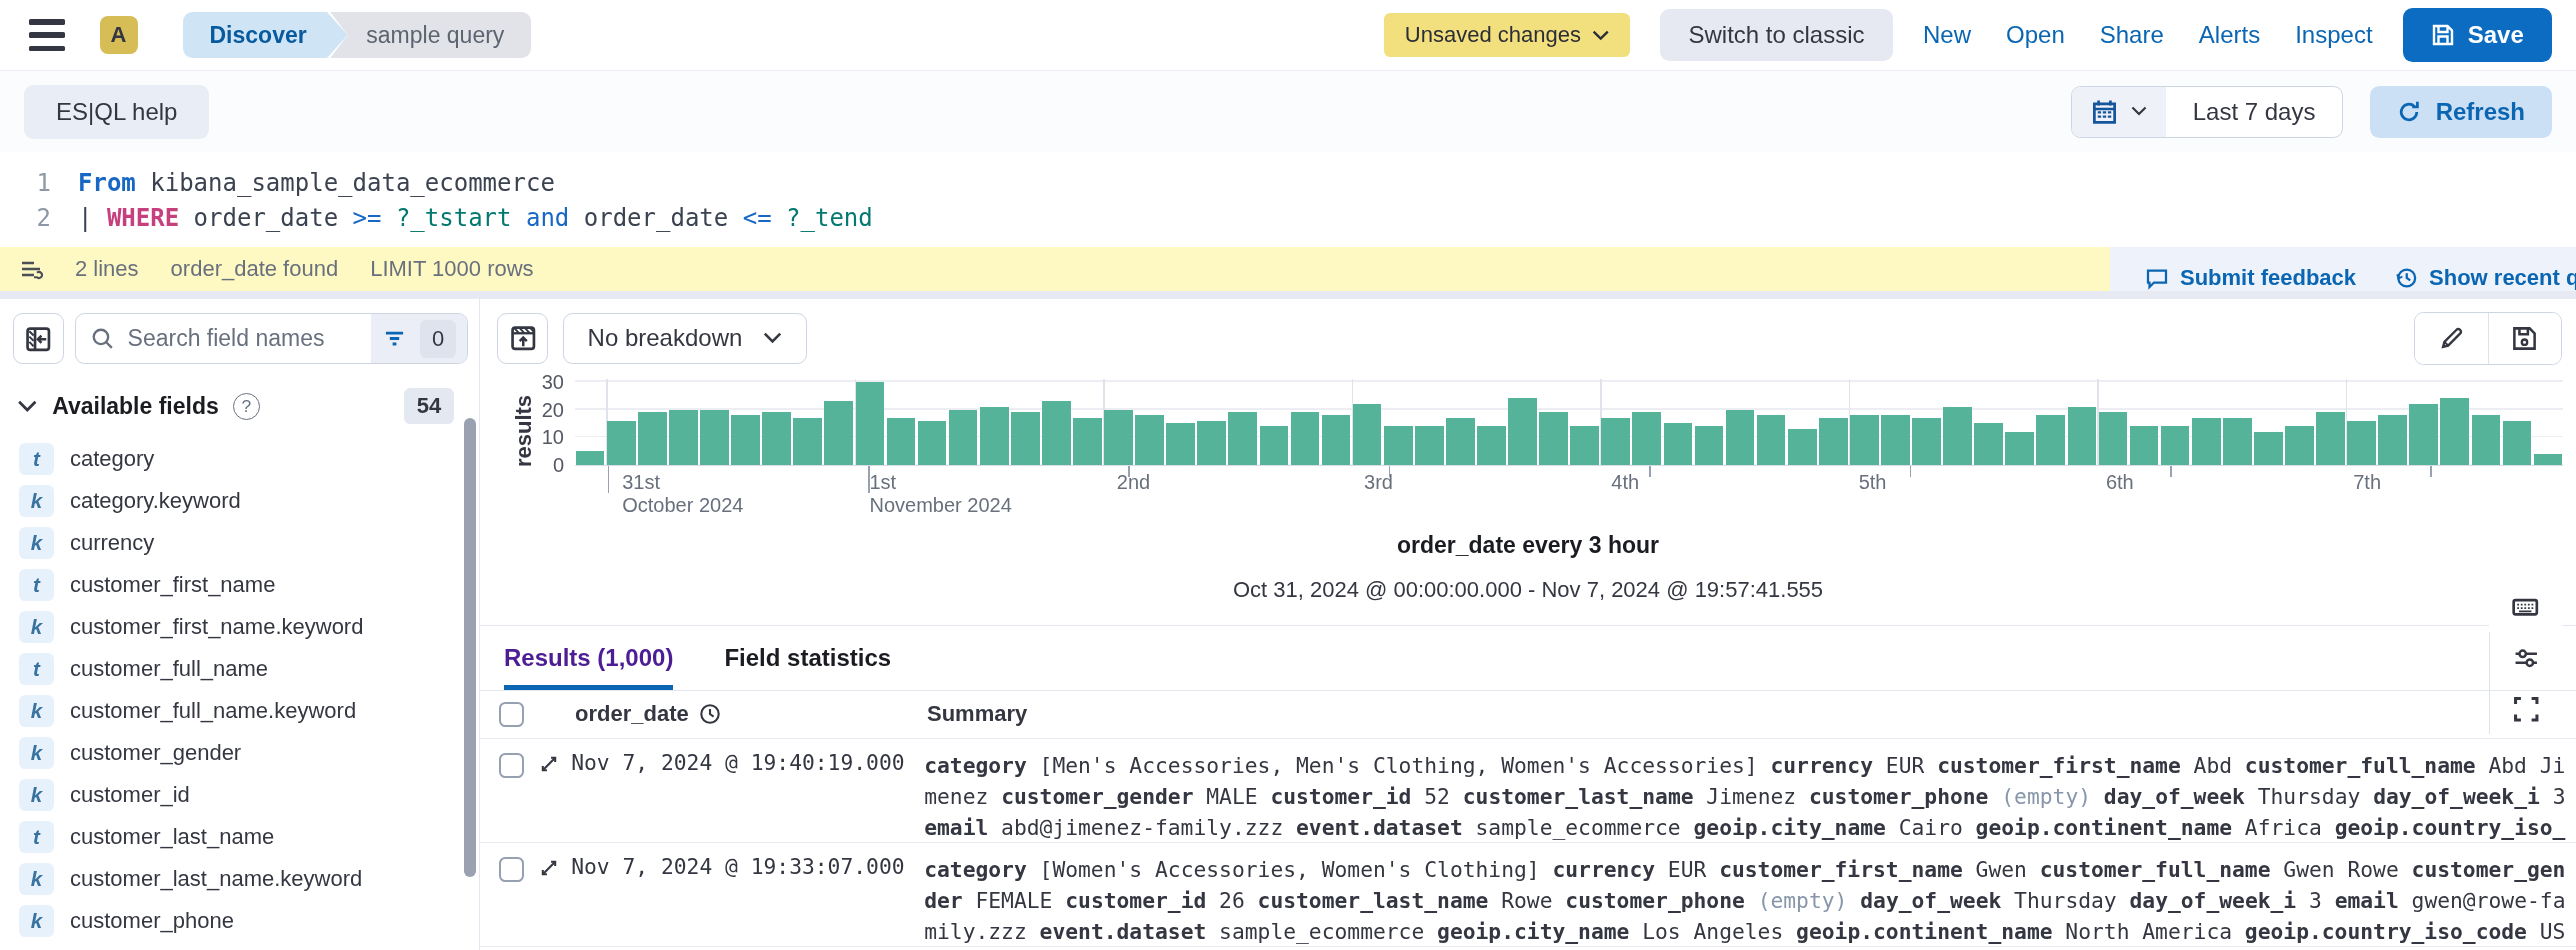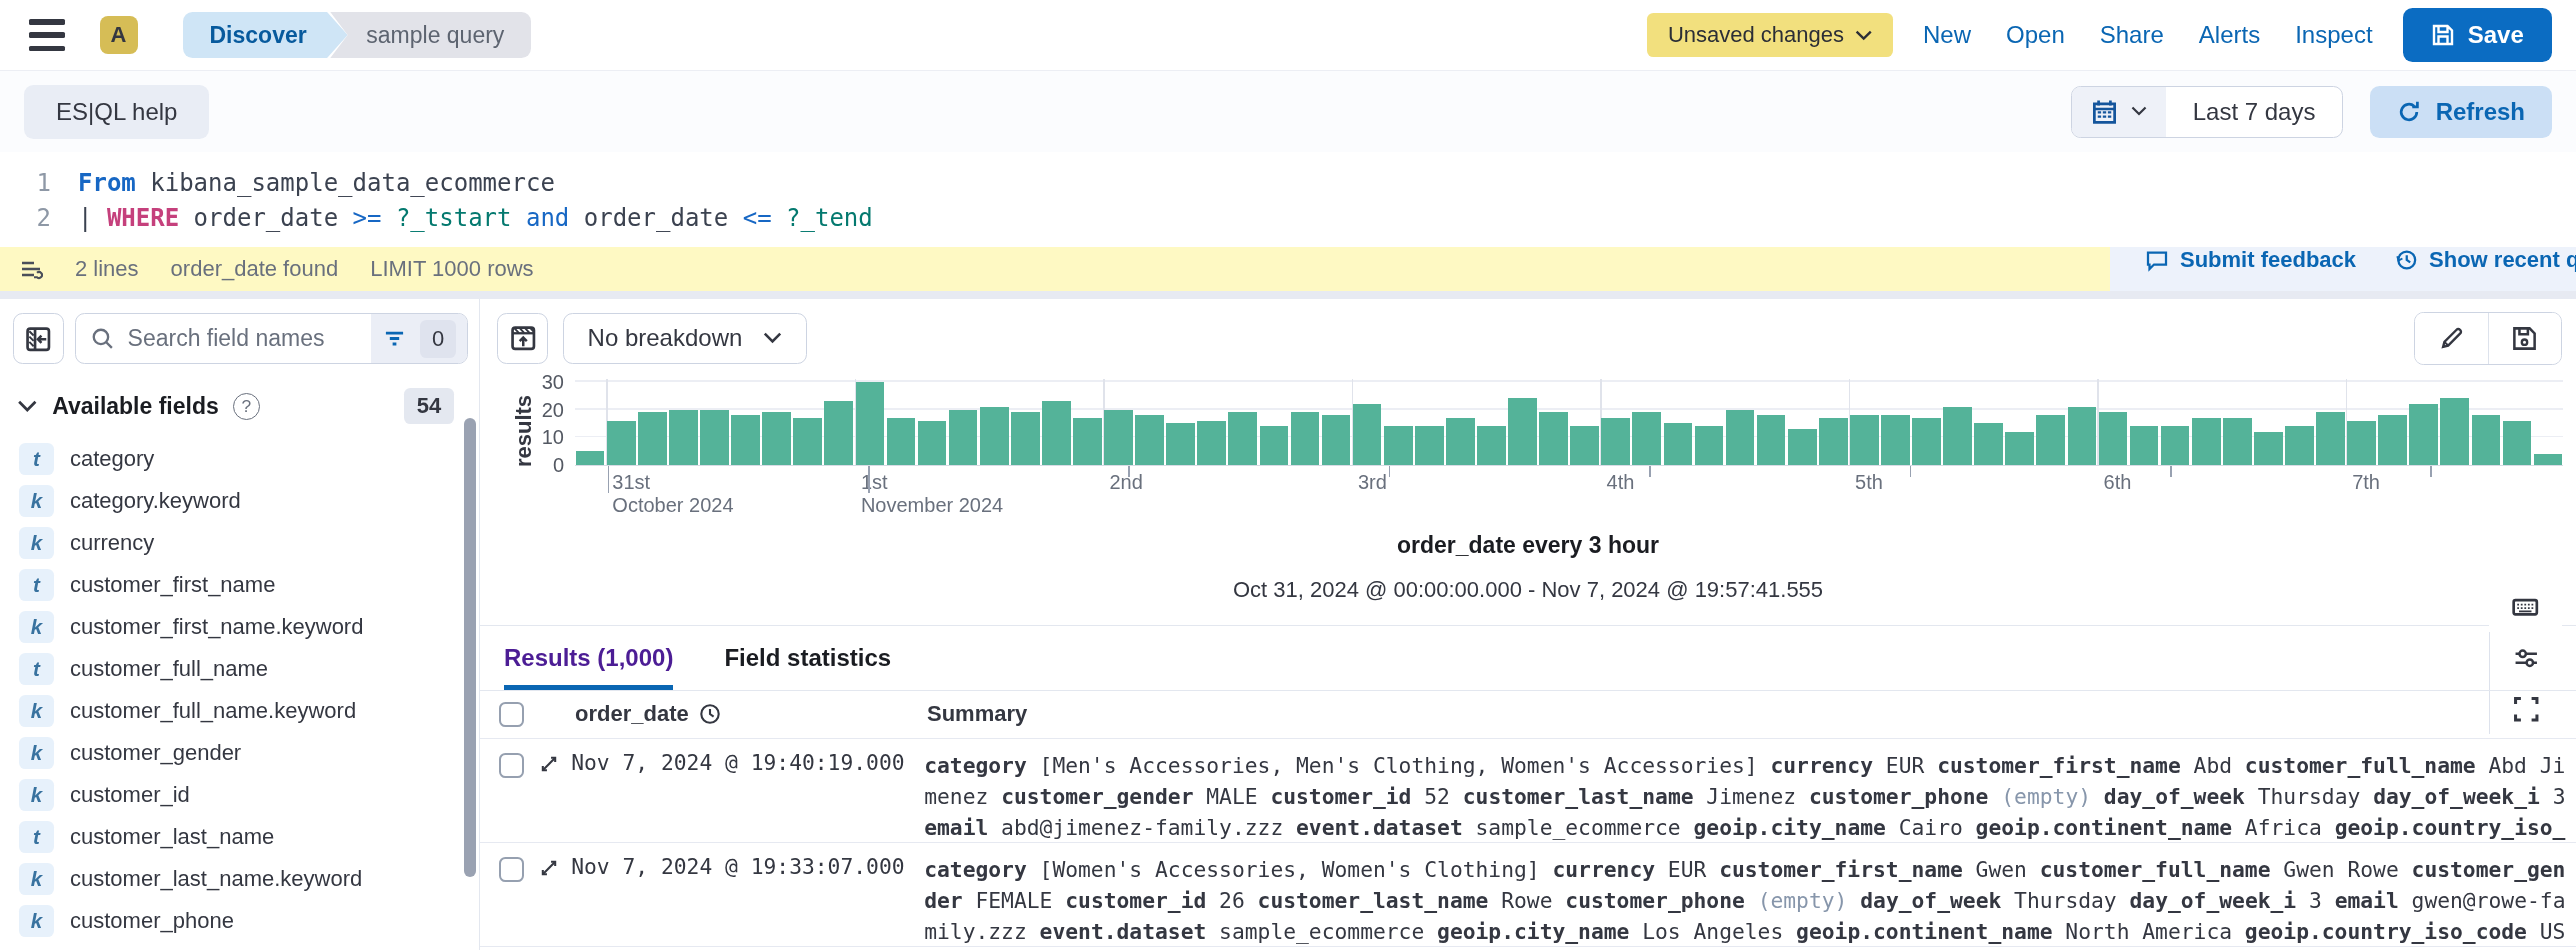--- a/index.html
+++ b/index.html
@@ -46,21 +46,21 @@
   .ed-line .code { margin-left:27px; font-family:"DejaVu Sans Mono","Liberation Mono",monospace; white-space:pre; color:#3b4250; }
   .tok-kw { color:#1767c4; font-weight:700; }
   .tok-where { color:#c5407c; font-weight:700; }
   .tok-op { color:#1767c4; }
   .tok-param { color:#04796f; }
   .tok-plain { color:#3b4250; }
 
   
   .edfooter { height:52px; display:flex; align-items:center; background:#fef9c3; border-bottom:8px solid #e7eaf2; }
   .edfooter-left { display:flex; align-items:center; gap:32px; padding-left:19px; color:#69707d; font-size:22px; }
-  .edfooter-right { margin-left:auto; background:#edf2fb; height:100%; display:flex; align-items:flex-start; gap:38px;
+  .edfooter-right { margin-left:auto; background:#edf2fb; height:100%; display:flex; align-items:flex-end; gap:38px;
     padding:0 16px 0 35px; width:466px; overflow:hidden; }
   .flink { color:#0a66b3; font-size:22px; font-weight:600; display:flex; align-items:center; gap:11px; cursor:pointer; white-space:nowrap; }
 
   
   .main { display:flex; height:811px; }
   .sidebar { width:480px; border-right:1.6px solid #e3e7ef; padding:14.2px 11px 0 12.7px; position:relative; }
   .sb-top { display:flex; gap:11px; }
   .btn-collapse { width:51px; height:51px; border:1.6px solid #cdd4e2; border-radius:9.5px; display:flex;
     align-items:center; justify-content:center; cursor:pointer; flex:none; }
   .searchbox { flex:1; height:51px; border:1.6px solid #cdd4e2; border-radius:9.5px; display:flex; align-items:center;
@@ -96,21 +96,21 @@
   .chart-zone { position:relative; margin:14.2px 12.7px 0 0; height:136px; }
   .yaxis-title { position:absolute; left:8px; top:8px; height:87px; display:flex; align-items:center; }
   .yaxis-title span { transform:rotate(-90deg); font-weight:700; font-size:22px; color:#343741; white-space:nowrap; }
   .ytick { position:absolute; right:calc(100% + 11px); transform:translateY(50%); font-size:20px; color:#535862; }
   .plot { position:absolute; left:95px; right:0; top:0; height:87px; border-bottom:1.6px solid #d8dce5; }
   .gridline { position:absolute; left:0; right:0; height:1.6px; background:#eceef4; }
   .vline { position:absolute; top:0; bottom:0; width:1.6px; background:#e0e3eb; }
   .vstub { position:absolute; width:1.6px; background:#98a1b1; }
   .bars { position:absolute; left:0; right:0; bottom:0; top:0; display:flex; align-items:flex-end; gap:2.4px; padding:0 0.8px; }
   .bar { flex:1; background:#54b399; }
-  .xlabels { position:absolute; left:95px; right:0; top:92px; height:44px; }
+  .xlabels { position:absolute; left:105px; right:0; top:92px; height:44px; }
   .xlabel { position:absolute; font-size:20px; color:#69707d; line-height:23px; white-space:nowrap; }
   .chart-title { text-align:center; font-weight:700; font-size:23px; margin-top:17.4px; color:#1a1c21; }
   .chart-sub { text-align:center; font-size:22px; margin-top:17.4px; color:#343741; }
 
   .tabs-row { display:flex; align-items:center; border-top:1.6px solid #e3e7ef; margin-top:22px; padding:0 14.2px 0 24px; height:65px; }
   .tab { font-size:24px; font-weight:700; margin-right:51px; height:100%; display:flex; align-items:center;
     cursor:pointer; position:relative; color:#1a1c21; }
   .tab.active { color:#4c1d95; }
   .tab.active:after { content:""; position:absolute; left:0; right:0; bottom:0; height:4.7px; background:#0a66b3; }
 
@@ -146,20 +146,21 @@
       <div class="crumb first">Discover</div>
       <div class="crumb last">sample query</div>
     </div>
     <div class="topbar-right">
       <div class="badge-unsaved">
         <span>Unsaved changes</span>
         <svg width="17.4" height="11" viewBox="0 0 22 14">
             <path d="M2 2l9 9 9-9" fill="none" stroke="#2b2e36" stroke-width="3"></path>
           </svg>
       </div>
+      <div class="btn-classic">Switch to classic</div>
       <span id="menu-links" style="display:flex;gap:35px;">
           <span class="hlink">New</span>
           <span class="hlink">Open</span>
           <span class="hlink">Share</span>
           <span class="hlink">Alerts</span>
           <span class="hlink">Inspect</span>
         </span>
       <div class="btn-save">
         <svg width="24" height="24" viewBox="0 0 16 16">
             <path d="M2 2h9l3 3v9H2z M5 2v4h6V2 M5 14v-5h6v5" fill="none" stroke="#fff" stroke-width="1.6"></path>

